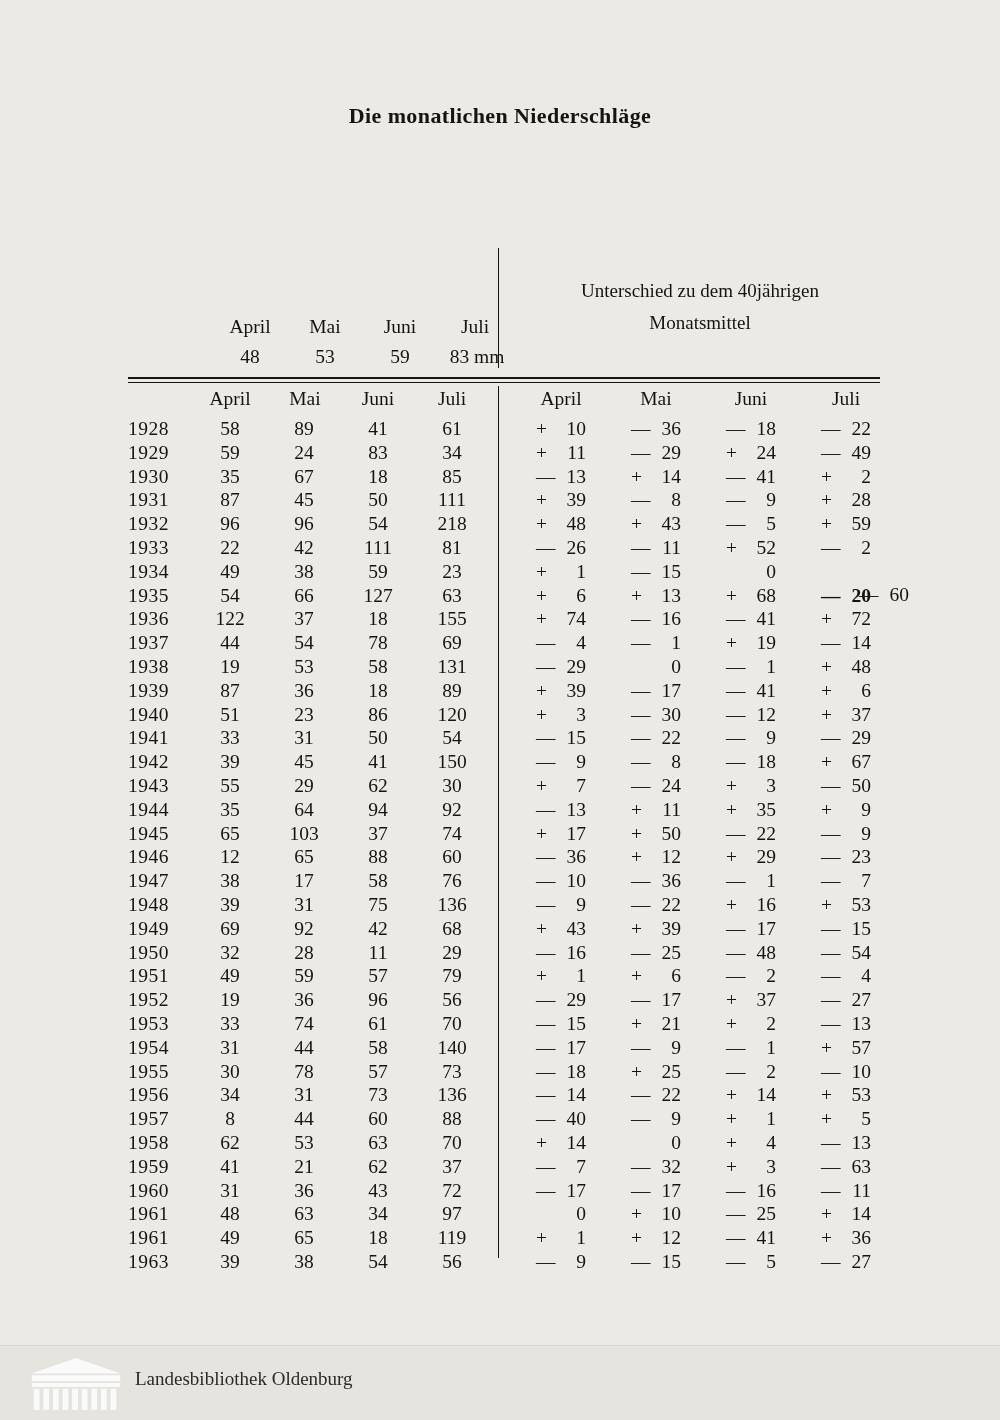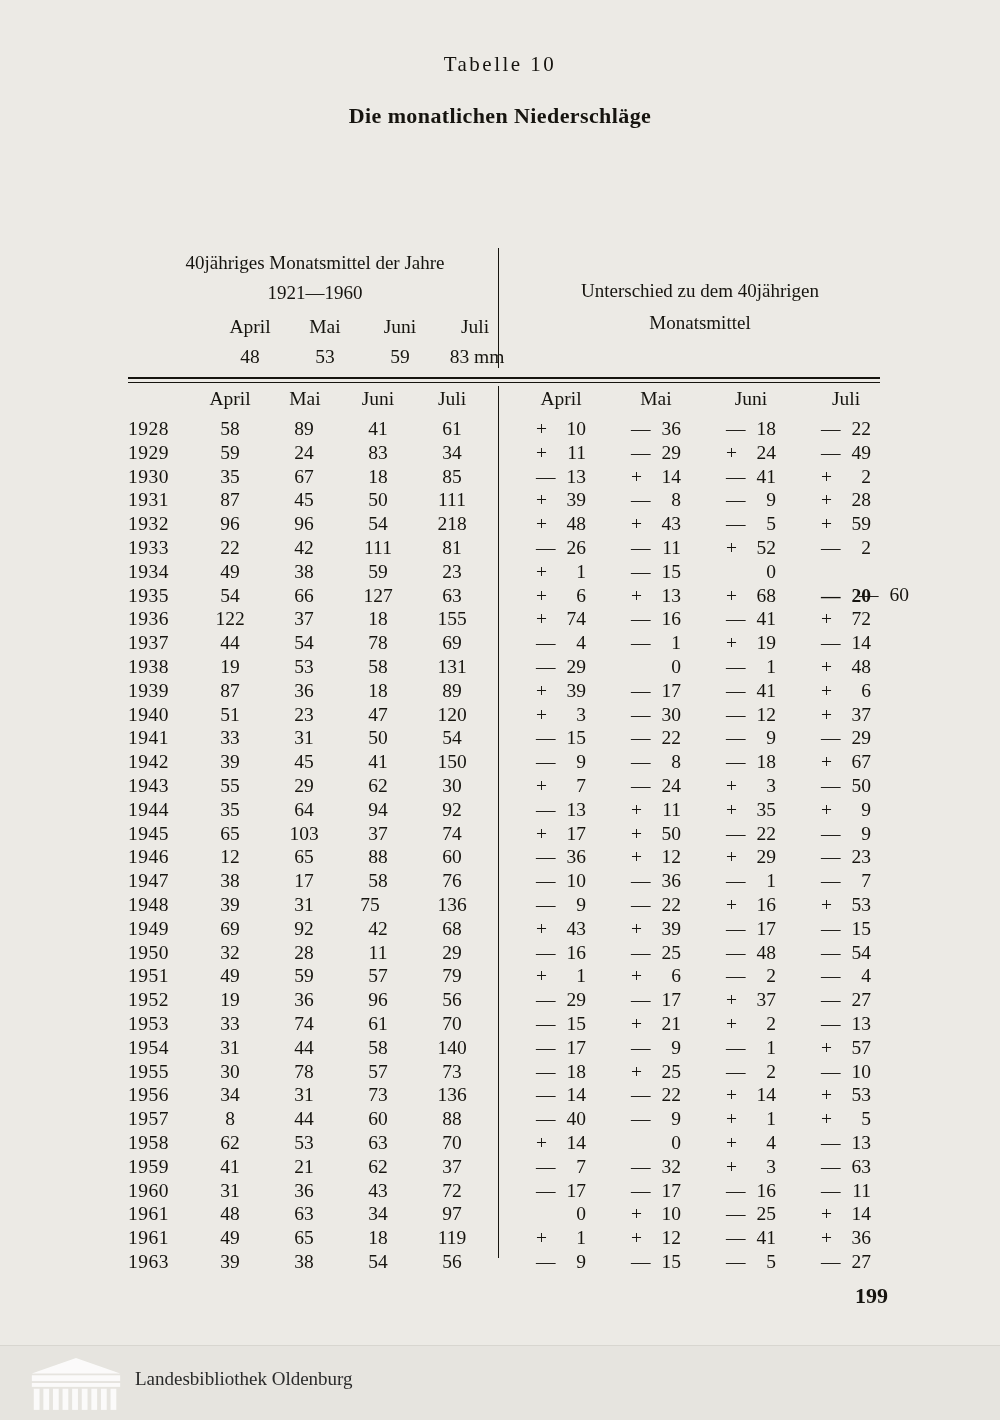--- a/index.html
+++ b/index.html
@@ -220,28 +220,23 @@
     font-size: 19px;
     color: #2a2a2a;
     font-family: "Liberation Serif", serif;
   }
 </style>
 </head>
 <body>
 
 <div class="page">
 
-  <div class="table-label">Tabelle 10</div>
   <div class="doc-title">Die monatlichen Niederschläge</div>
 
 
-  <div class="hdr-left">
-    <div>40jähriges Monatsmittel  der  Jahre</div>
-    <div>1921—1960</div>
-  </div>
 
   <div class="hdr-right">
     <div>Unterschied zu dem 40jährigen</div>
     <div>Monatsmittel</div>
   </div>
 
   <div class="hdr-months">
     <span class="mcell" style="left:75px;">April</span>
     <span class="mcell" style="left:150px;">Mai</span>
     <span class="mcell" style="left:225px;">Juni</span>
@@ -401,21 +396,21 @@
         <span class="v" style="left: 422px;">89</span>
         <span class="d" style="left: 513px;"><span class="sgn">+</span><span class="num">39</span></span>
         <span class="d" style="left: 608px;"><span class="sgn">—</span><span class="num">17</span></span>
         <span class="d" style="left: 703px;"><span class="sgn">—</span><span class="num">41</span></span>
         <span class="d" style="left: 798px;"><span class="sgn">+</span><span class="num">6</span></span>
       </div>
       <div class="row">
         <span class="yr">1940</span>
         <span class="v" style="left: 200px;">51</span>
         <span class="v" style="left: 274px;">23</span>
-        <span class="v" style="left: 348px;">47</span>
+        <span class="v" style="left: 348px;">86</span>
         <span class="v" style="left: 422px;">120</span>
         <span class="d" style="left: 513px;"><span class="sgn">+</span><span class="num">3</span></span>
         <span class="d" style="left: 608px;"><span class="sgn">—</span><span class="num">30</span></span>
         <span class="d" style="left: 703px;"><span class="sgn">—</span><span class="num">12</span></span>
         <span class="d" style="left: 798px;"><span class="sgn">+</span><span class="num">37</span></span>
       </div>
       <div class="row">
         <span class="yr">1941</span>
         <span class="v" style="left: 200px;">33</span>
         <span class="v" style="left: 274px;">31</span>
@@ -489,21 +484,21 @@
         <span class="v" style="left: 422px;">76</span>
         <span class="d" style="left: 513px;"><span class="sgn">—</span><span class="num">10</span></span>
         <span class="d" style="left: 608px;"><span class="sgn">—</span><span class="num">36</span></span>
         <span class="d" style="left: 703px;"><span class="sgn">—</span><span class="num">1</span></span>
         <span class="d" style="left: 798px;"><span class="sgn">—</span><span class="num">7</span></span>
       </div>
       <div class="row">
         <span class="yr">1948</span>
         <span class="v" style="left: 200px;">39</span>
         <span class="v" style="left: 274px;">31</span>
-        <span class="v" style="left: 340px;">75</span>
+        <span class="v" style="left: 348px;">75</span>
         <span class="v" style="left: 422px;">136</span>
         <span class="d" style="left: 513px;"><span class="sgn">—</span><span class="num">9</span></span>
         <span class="d" style="left: 608px;"><span class="sgn">—</span><span class="num">22</span></span>
         <span class="d" style="left: 703px;"><span class="sgn">+</span><span class="num">16</span></span>
         <span class="d" style="left: 798px;"><span class="sgn">+</span><span class="num">53</span></span>
       </div>
       <div class="row">
         <span class="yr">1949</span>
         <span class="v" style="left: 200px;">69</span>
         <span class="v" style="left: 274px;">92</span>
@@ -663,21 +658,20 @@
         <span class="v" style="left: 274px;">38</span>
         <span class="v" style="left: 348px;">54</span>
         <span class="v" style="left: 422px;">56</span>
         <span class="d" style="left: 513px;"><span class="sgn">—</span><span class="num">9</span></span>
         <span class="d" style="left: 608px;"><span class="sgn">—</span><span class="num">15</span></span>
         <span class="d" style="left: 703px;"><span class="sgn">—</span><span class="num">5</span></span>
         <span class="d" style="left: 798px;"><span class="sgn">—</span><span class="num">27</span></span>
       </div>
     </div>
 
-  <div class="page-no">199</div>
 
   <div class="footer">
     <svg class="wm-logo" viewBox="0 0 100 60">
       <g fill="#ffffff">
         <rect x="4" y="22" width="92" height="6"></rect>
         <rect x="4" y="30" width="92" height="4"></rect>
         <rect x="6" y="36" width="6" height="22"></rect>
         <rect x="16" y="36" width="6" height="22"></rect>
         <rect x="26" y="36" width="6" height="22"></rect>
         <rect x="36" y="36" width="6" height="22"></rect>

